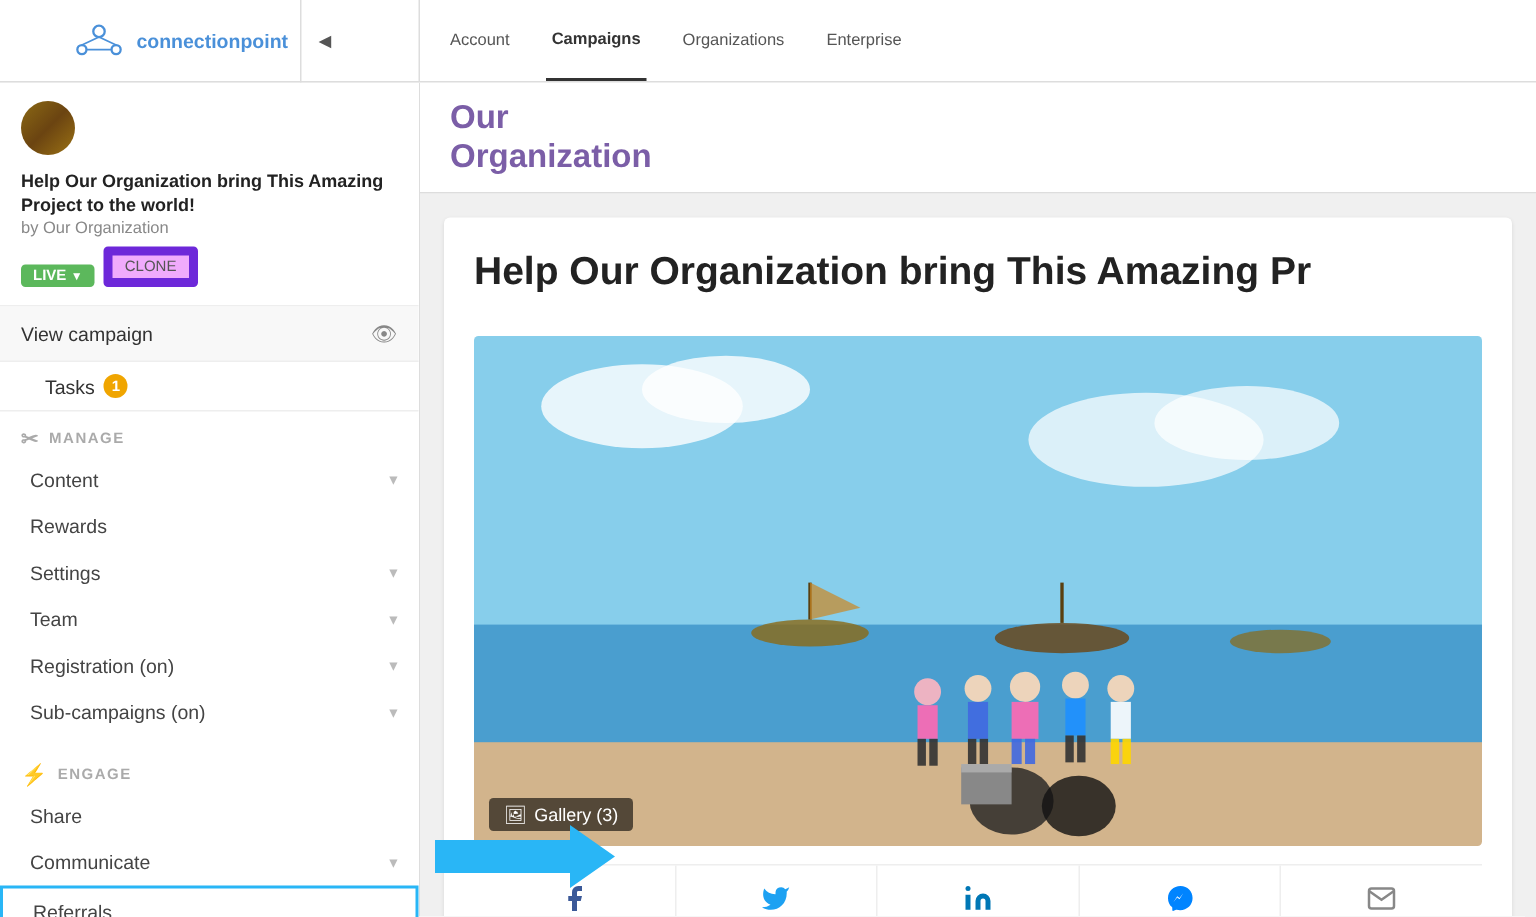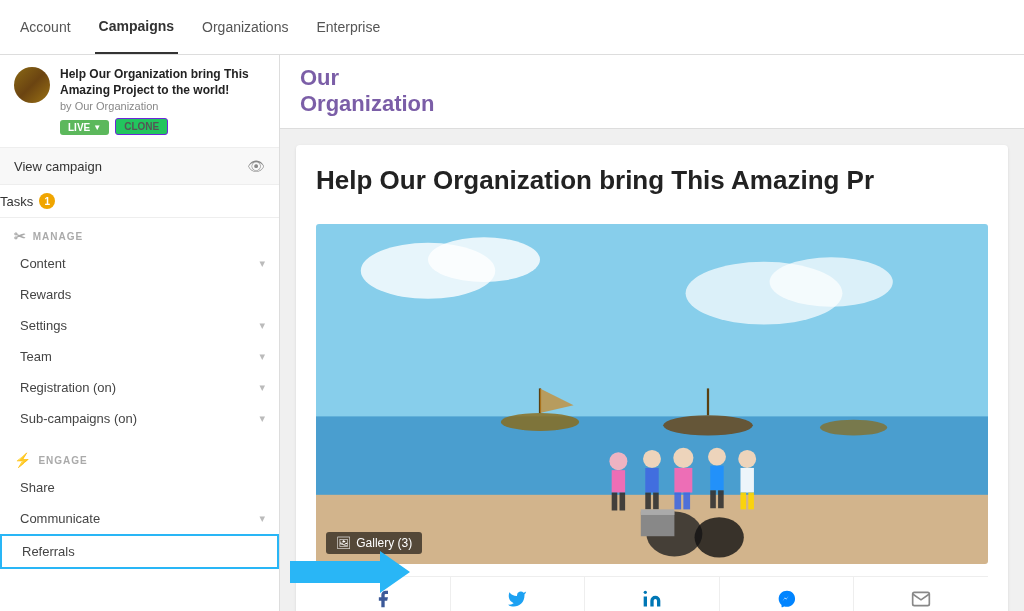--- a/index.html
+++ b/index.html
@@ -6,45 +6,45 @@
     body { font-family: -apple-system, BlinkMacSystemFont, 'Segoe UI', Arial, sans-serif; background: #f0f0f0; width: 1024px; height: 611px; overflow: hidden; display: flex; flex-direction: column; }
 
     
     .top-nav { background: #fff; border-bottom: 1px solid #ddd; display: flex; align-items: center; padding: 0 0; height: 55px; flex-shrink: 0; }
     .logo-area { width: 280px; display: flex; align-items: center; justify-content: center; border-right: 1px solid #ddd; height: 100%; }
     .logo-text { font-size: 13px; color: #4a90d9; font-weight: 600; }
     .logo-icon { width: 38px; height: 38px; margin-right: 6px; }
     .collapse-btn { width: 32px; height: 55px; display: flex; align-items: center; justify-content: center; cursor: pointer; color: #555; border-left: 1px solid #ddd; margin-left: auto; }
 
     .nav-links { display: flex; align-items: center; padding: 0 16px; gap: 20px; height: 100%; flex: 1; }
-    .nav-link { font-size: 14px; color: #555; cursor: pointer; padding: 11px 4px; height: 100%; display: flex; align-items: center; }
+    .nav-link { font-size: 11px; color: #555; cursor: pointer; padding: 11px 4px; height: 100%; display: flex; align-items: center; }
     .nav-link.active { color: #333; border-bottom: 2px solid #333; font-weight: 600; }
 
     
     .content-area { display: flex; flex: 1; overflow: hidden; }
 
     
     .sidebar { width: 280px; background: #fff; border-right: 1px solid #ddd; display: flex; flex-direction: column; overflow-y: auto; flex-shrink: 0; }
 
-    .campaign-header { padding: 12px 14px; border-bottom: 1px solid #eee; display: flex; align-items: flex-start; gap: 10px; }
+    .campaign-header { padding: 12px 14px; border-bottom: 1px solid #eee; display: flex; align-items: flex-start; gap: 10px; flex-direction: column; }
     .campaign-avatar { width: 36px; height: 36px; border-radius: 50%; background: #8B4513; flex-shrink: 0; overflow: hidden; }
     .campaign-avatar-img { width: 100%; height: 100%; background: linear-gradient(135deg, #8B6914 0%, #6B4411 50%, #9B7214 100%); }
     .campaign-info { flex: 1; }
     .campaign-title { font-size: 12px; font-weight: 700; color: #222; line-height: 1.3; }
     .campaign-org { font-size: 11px; color: #888; margin-top: 2px; }
     .campaign-badges { display: flex; gap: 6px; margin-top: 6px; align-items: flex-end; }
     .badge-live { background: #5cb85c; color: #fff; font-size: 10px; font-weight: 700; padding: 2px 8px; border-radius: 3px; cursor: pointer; display: flex; align-items: center; gap: 3px; }
     .badge-live::after { content: '▼'; font-size: 8px; }
-    .badge-clone { background: #22c55e; color: #555; font-size: 10px; font-weight: 700; padding: 2px 8px; border-radius: 3px; border: 1px solid #6d28d9; cursor: pointer; }
+    .badge-clone { background: #f0abfc; color: #555; font-size: 10px; font-weight: 400; padding: 2px 8px; border-radius: 3px; border: 6px solid #6d28d9; cursor: pointer; }
 
     .view-campaign-btn { display: flex; align-items: center; justify-content: space-between; padding: 10px 14px; background: #f8f8f8; border-bottom: 1px solid #eee; cursor: pointer; }
     .view-campaign-text { font-size: 13px; color: #333; font-weight: 500; }
     .view-icon { color: #888; font-size: 14px; }
 
-    .tasks-item { display: flex; align-items: center; padding: 8px 0; border-bottom: 1px solid #eee; cursor: pointer; }
+    .tasks-item { display: flex; align-items: center; padding: 8px 30px; border-bottom: 1px solid #eee; cursor: pointer; }
     .tasks-text { font-size: 13px; color: #333; }
     .tasks-badge { background: #f0a500; color: #fff; font-size: 10px; font-weight: 700; width: 16px; height: 16px; border-radius: 50%; display: flex; align-items: center; justify-content: center; margin-left: 6px; }
 
     .section-label { padding: 10px 14px 4px; font-size: 10px; font-weight: 700; color: #aaa; letter-spacing: 1px; display: flex; align-items: center; gap: 6px; }
 
     .menu-item { display: flex; align-items: center; justify-content: space-between; padding: 8px 14px 8px 20px; cursor: pointer; }
     .menu-item-text { font-size: 13px; color: #444; }
     .menu-chevron { color: #bbb; font-size: 11px; }
 
     
@@ -70,20 +70,32 @@
     .social-btn:last-child { border-right: none; }
 
     
     .sidebar::-webkit-scrollbar { width: 4px; }
     .sidebar::-webkit-scrollbar-thumb { background: #ccc; border-radius: 2px; }
   </style>
 </head>
 <body>
 
 <div class="top-nav">
+  <div class="logo-area">
+    <svg class="logo-icon" viewBox="0 0 50 40">
+      <circle cx="25" cy="12" r="5" fill="none" stroke="#4a90d9" stroke-width="2"></circle>
+      <circle cx="10" cy="28" r="4" fill="none" stroke="#4a90d9" stroke-width="2"></circle>
+      <circle cx="40" cy="28" r="4" fill="none" stroke="#4a90d9" stroke-width="2"></circle>
+      <line x1="25" y1="17" x2="10" y2="24" stroke="#4a90d9" stroke-width="1.5"></line>
+      <line x1="25" y1="17" x2="40" y2="24" stroke="#4a90d9" stroke-width="1.5"></line>
+      <line x1="14" y1="28" x2="36" y2="28" stroke="#4a90d9" stroke-width="1.5"></line>
+    </svg>
+    <span class="logo-text">connectionpoint</span>
+    <div class="collapse-btn" style="font-size:14px; color:#555; margin-left:8px;">◄</div>
+  </div>
   <div class="nav-links">
     <span class="nav-link">Account</span>
     <span class="nav-link active">Campaigns</span>
     <span class="nav-link">Organizations</span>
     <span class="nav-link">Enterprise</span>
   </div>
 </div>
 
 <div class="content-area">
 

